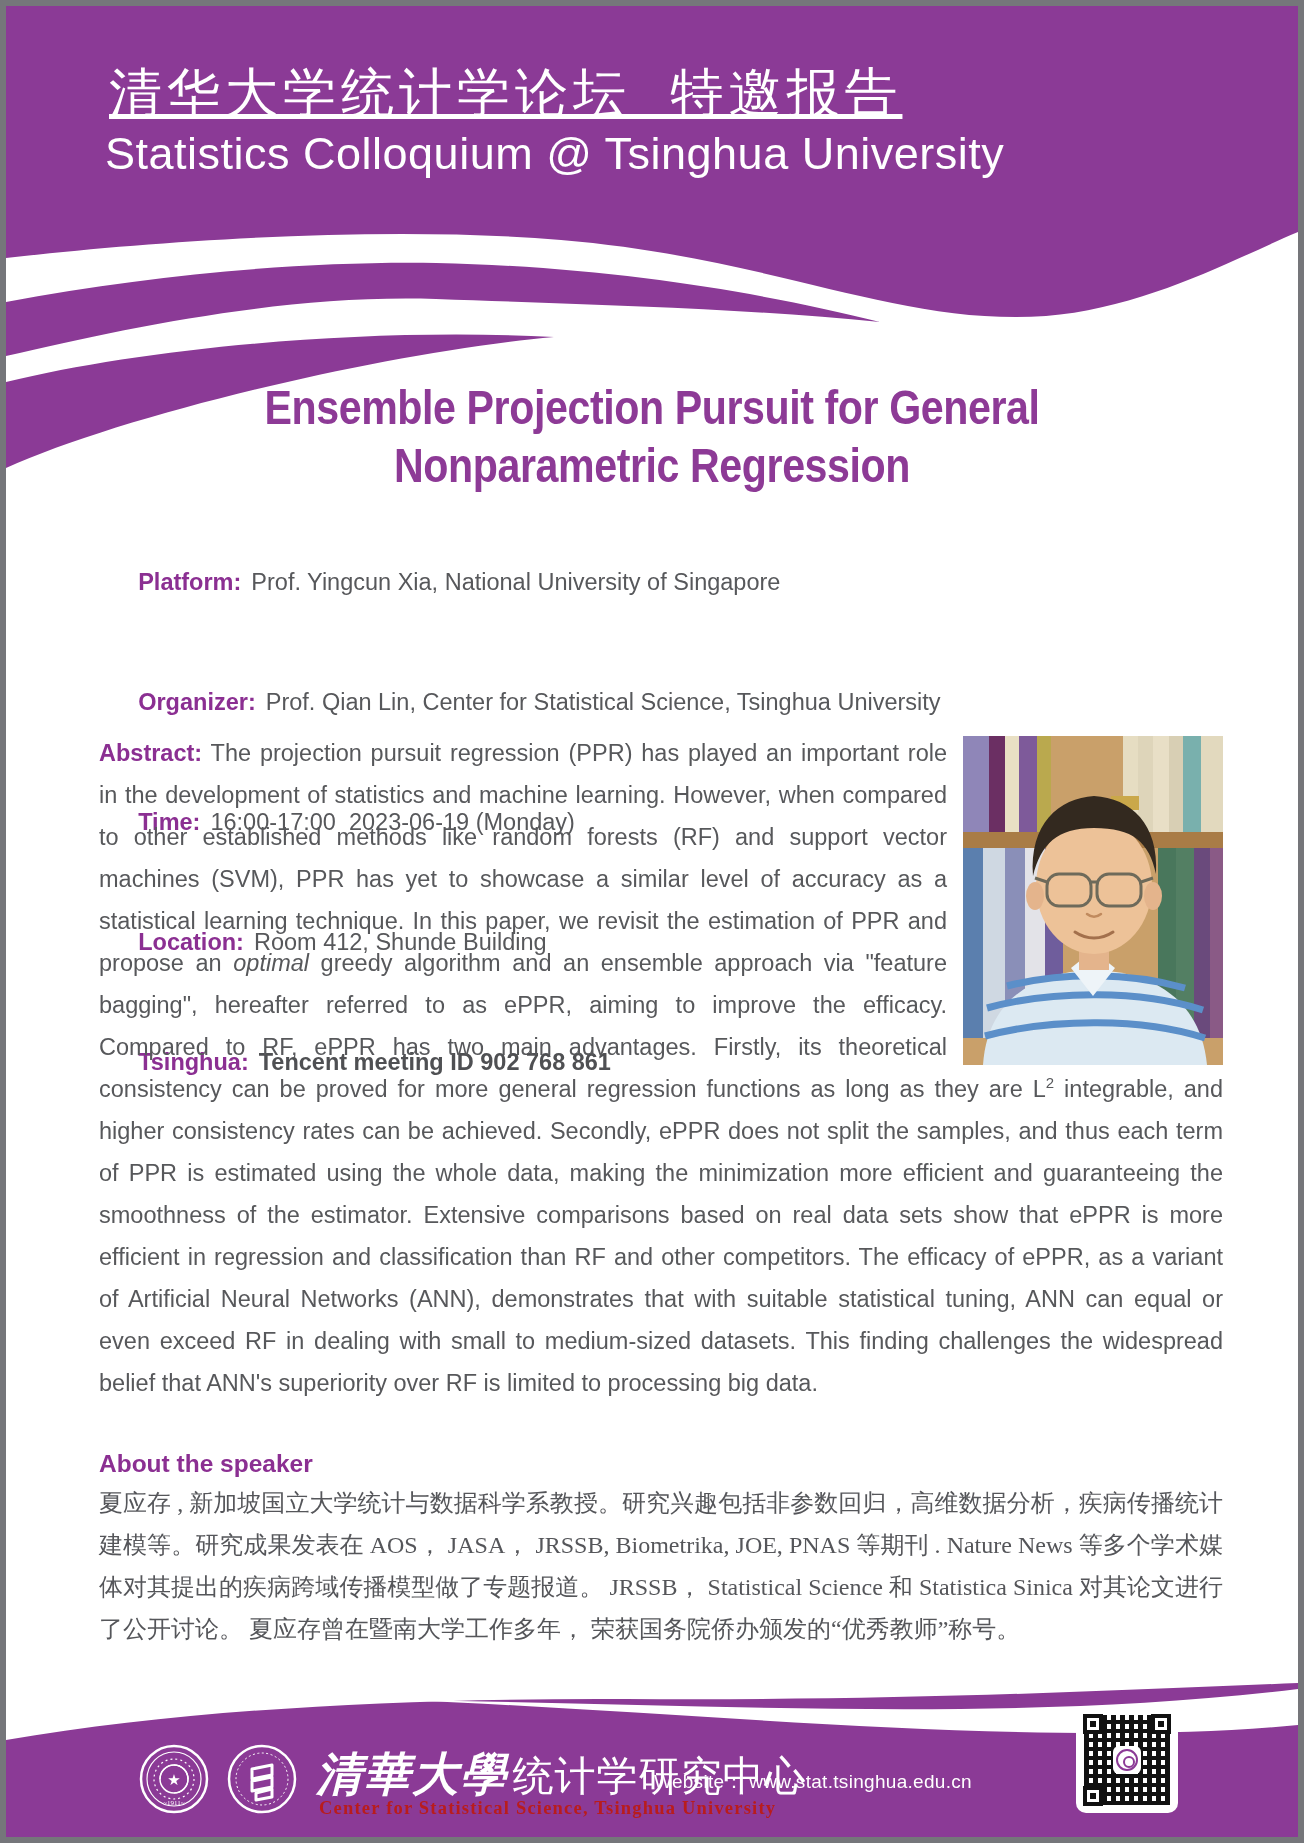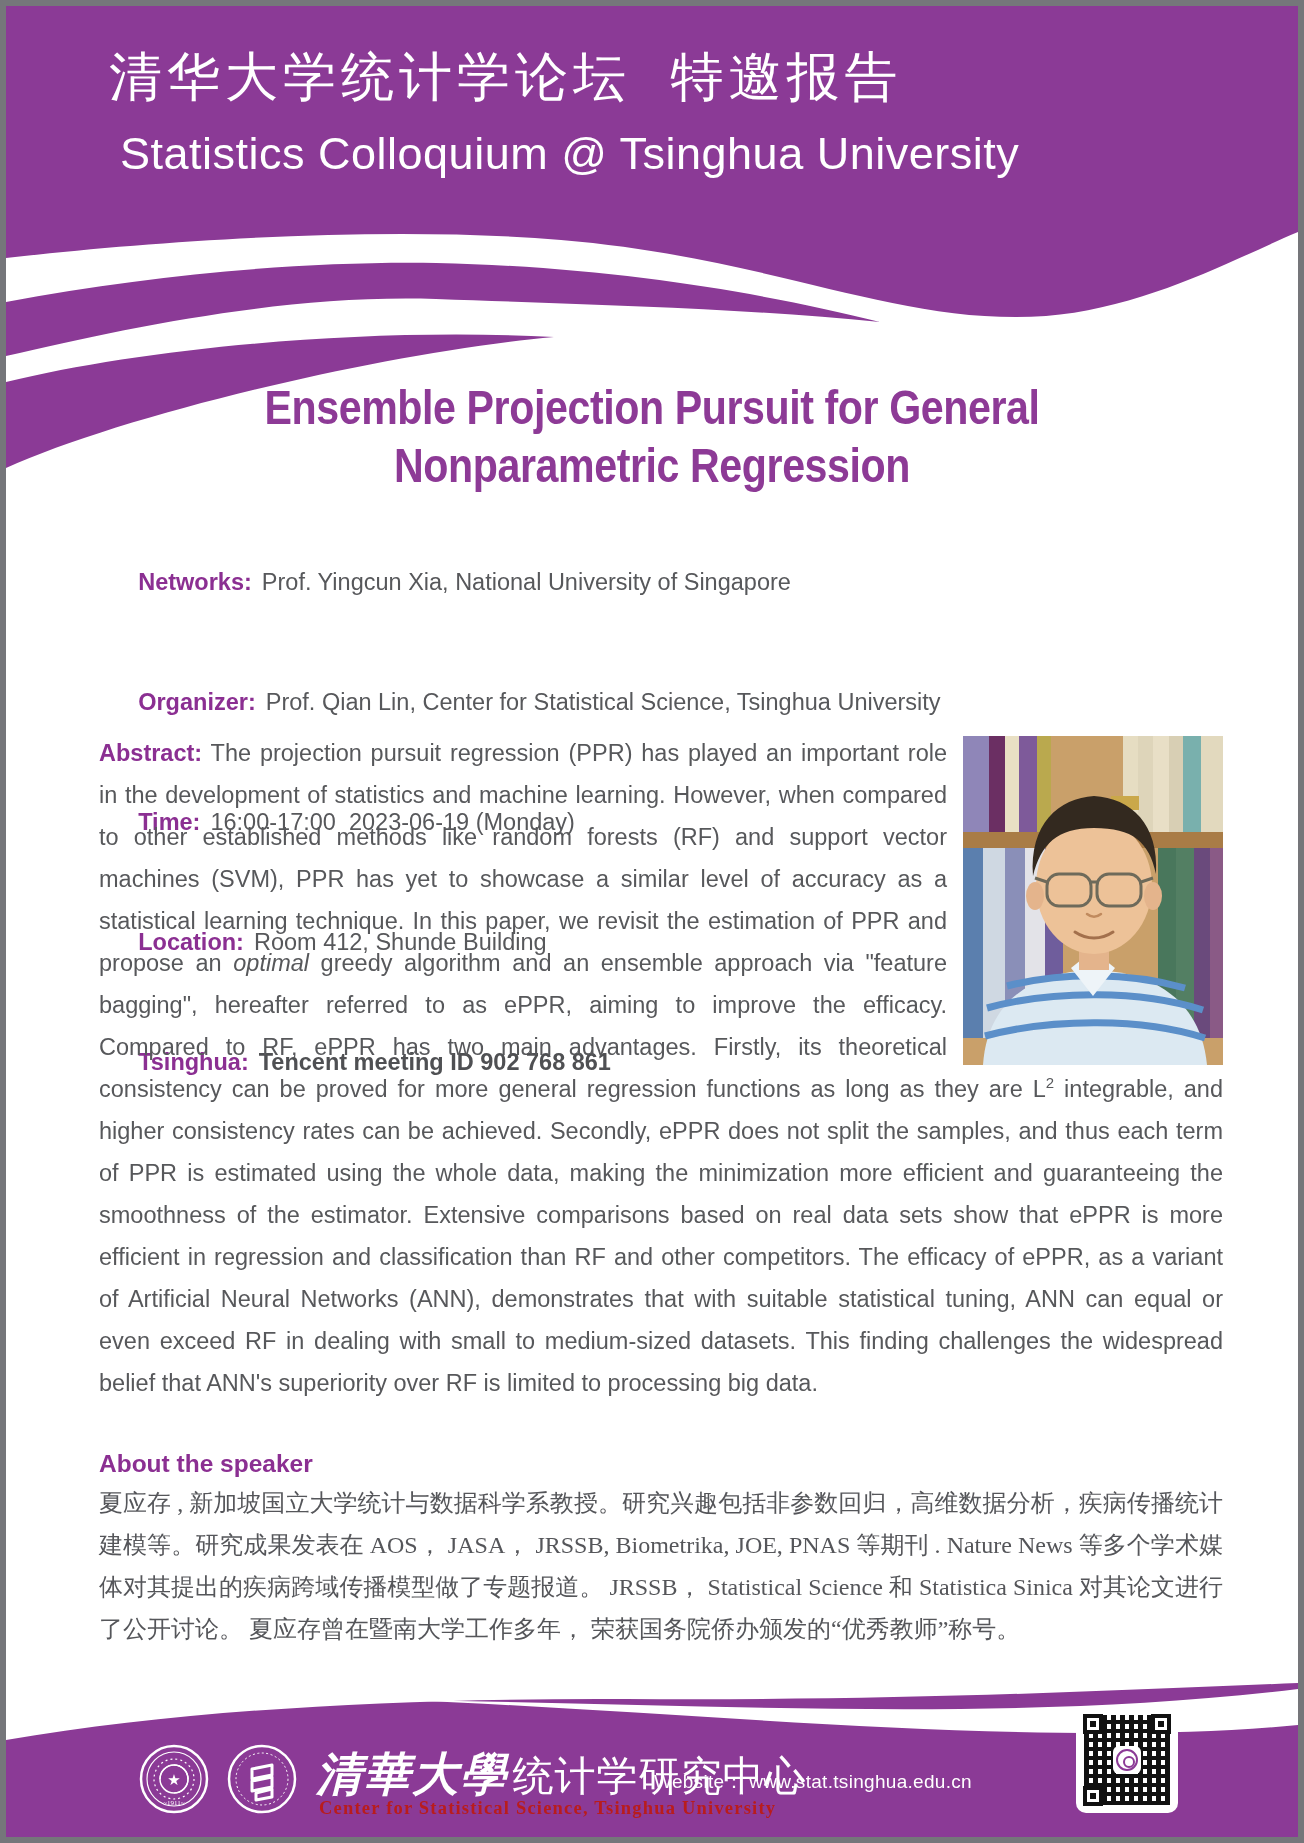--- a/index.html
+++ b/index.html
@@ -8,22 +8,22 @@
     background:#ffffff; border:6px solid #75767a; box-sizing:border-box;
     overflow:hidden; font-family:"Liberation Sans", sans-serif;
   }
   .abs{position:absolute;}
   svg{display:block;}
 
   
   .top-art{left:0; top:0; width:1292px; height:470px;}
 
   
-  .hdr-zh{left:103px; top:36px; color:#ffffff; font-size:53px; letter-spacing:5px; font-weight:400; white-space:pre;}
-  .hdr-en{left:114px; top:122px; color:#ffffff; font-size:45px; font-weight:400; letter-spacing:0.5px;}
+  .hdr-zh{left:103px; top:52px; color:#ffffff; font-size:53px; letter-spacing:5px; font-weight:400; white-space:pre;text-decoration:underline;}
+  .hdr-en{left:99px; top:122px; color:#ffffff; font-size:45px; font-weight:400; letter-spacing:0.5px;}
 
   
   .talk-title{left:0; top:372px; width:1292px; text-align:center; color:#8d3a96;
     font-size:49px; font-weight:700; line-height:58px; letter-spacing:-0.5px;
     transform:scaleX(0.84); transform-origin:50% 0;}
 
   
   .details{left:93px; top:516px; width:1130px;}
   .detail-row{line-height:40px; font-size:23.5px; white-space:pre-wrap;}
   .detail-label{color:#8b2f92; font-weight:700; margin-right:10px;}
@@ -84,21 +84,21 @@
   <div class="abs hdr-zh">清华大学统计学论坛  特邀报告</div>
   <div class="abs hdr-en">Statistics Colloquium @ Tsinghua University</div>
 
   <div class="abs talk-title">
     <div>Ensemble Projection Pursuit for General</div>
     <div>Nonparametric Regression</div>
   </div>
 
   <div class="abs details">
     <div class="detail-row">
-      <span class="detail-label">Networks:</span><span class="detail-value">Prof. Yingcun Xia, National University of Singapore</span>
+      <span class="detail-label">Platform:</span><span class="detail-value">Prof. Yingcun Xia, National University of Singapore</span>
     </div>
     <div class="detail-row">
       <span class="detail-label">Organizer:</span><span class="detail-value">Prof. Qian Lin, Center for Statistical Science, Tsinghua University</span>
     </div>
     <div class="detail-row">
       <span class="detail-label">Time:</span><span class="detail-value">16:00-17:00  2023-06-19 (Monday)</span>
     </div>
     <div class="detail-row">
       <span class="detail-label">Location:</span><span class="detail-value">Room 412, Shunde Building</span>
     </div>

